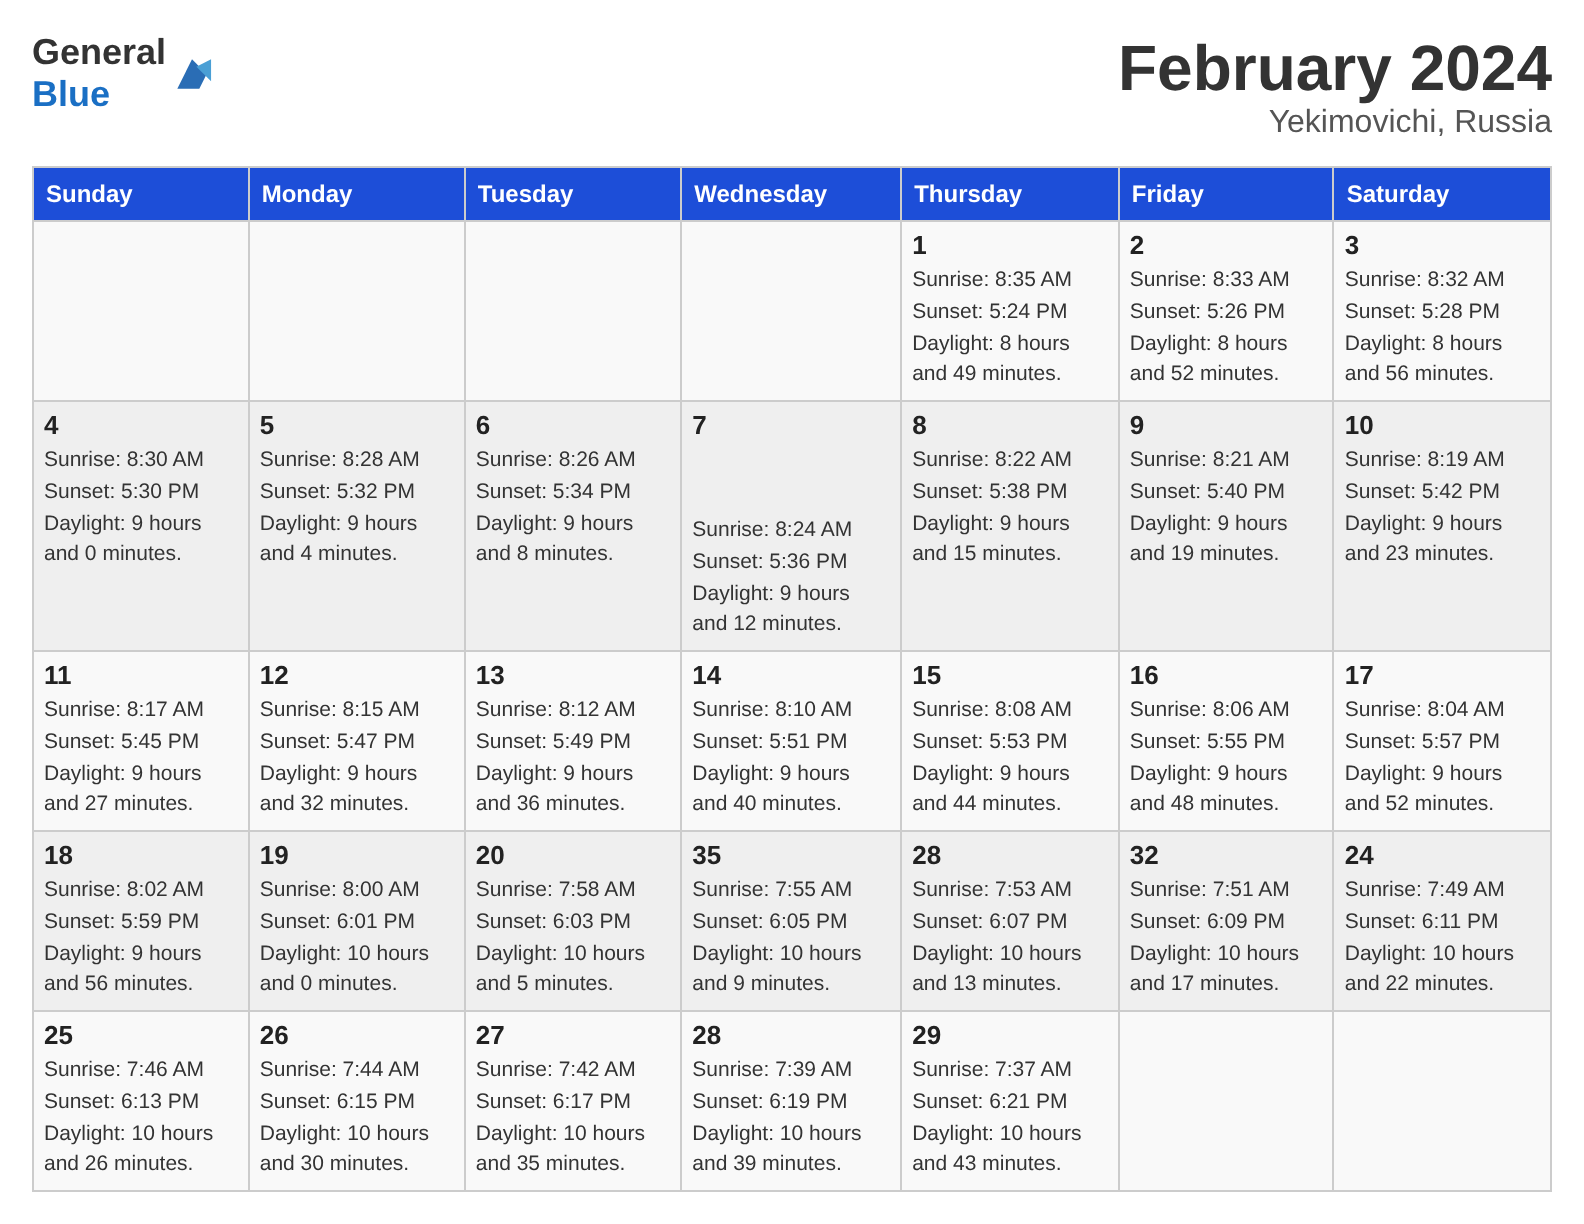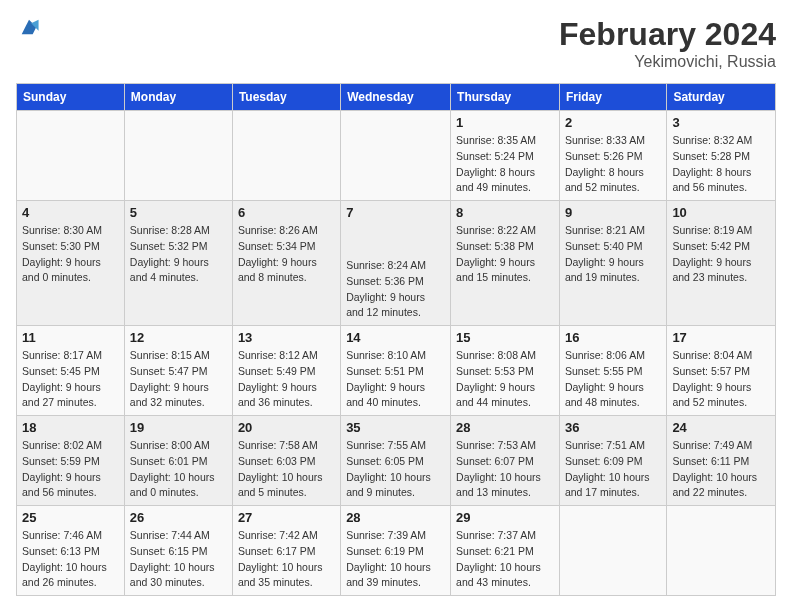--- a/index.html
+++ b/index.html
@@ -88,20 +88,24 @@
     }
     .empty-cell {
       background-color: inherit;
     }
   </style>
 </head>
 <body>
 
 <div class="header-area">
   <div class="logo">
+    <div>
+      <span class="logo-text-general">General</span><br>
+      <span class="logo-text-blue">Blue</span>
+    </div>
     <svg class="logo-icon" viewBox="0 0 30 30">
       <polygon points="5,25 15,5 25,15 20,25" fill="#2a6db5"></polygon>
       <polygon points="18,10 28,5 28,20" fill="#4a9fd5"></polygon>
     </svg>
   </div>
   <div class="title-area">
     <div class="main-title">February 2024</div>
     <div class="sub-title">Yekimovichi, Russia</div>
   </div>
 </div>
@@ -278,21 +282,21 @@
 and 9 minutes.</div>
         </td>
         <td>
           <span class="day-number">28</span>
           <div class="day-info" style="white-space: pre-line;">Sunrise: 7:53 AM
 Sunset: 6:07 PM
 Daylight: 10 hours
 and 13 minutes.</div>
         </td>
         <td>
-          <span class="day-number">36</span>
+          <span class="day-number">32</span>
           <div class="day-info" style="white-space: pre-line;">Sunrise: 7:51 AM
 Sunset: 6:09 PM
 Daylight: 10 hours
 and 17 minutes.</div>
         </td>
         <td>
           <span class="day-number">24</span>
           <div class="day-info" style="white-space: pre-line;">Sunrise: 7:49 AM
 Sunset: 6:11 PM
 Daylight: 10 hours

